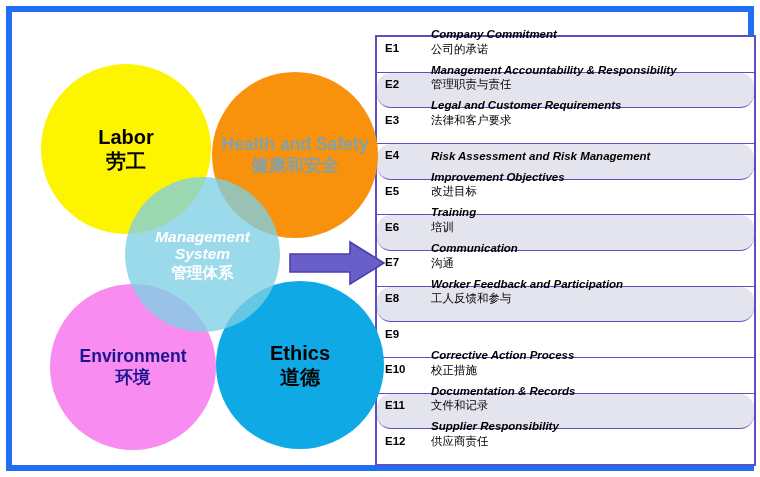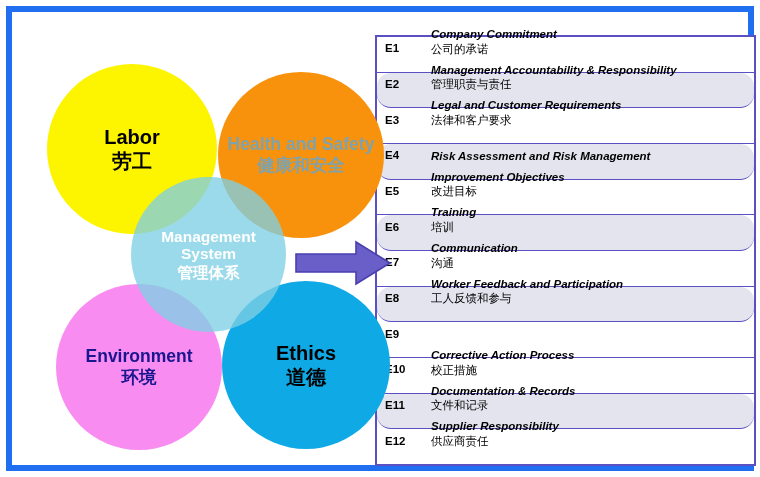--- a/index.html
+++ b/index.html
@@ -29,21 +29,21 @@
     width: 748px;
     height: 465px;
     border: 6px solid #1f6ff0;
     background: #ffffff;
     box-sizing: border-box;
   }
 
   
   #venn {
     position: absolute;
-    left: 20px;
+    left: 14px;
     top: 14px;
     width: 348px;
     height: 437px;
   }
   .circle {
     position: absolute;
     border-radius: 50%;
     display: flex;
     flex-direction: column;
     align-items: center;
@@ -101,21 +101,21 @@
   #circle-ethics .en { color: #000000; font-size: 20px; }
   #circle-ethics .zh { color: #000000; font-size: 20px; margin-top: 1px; }
 
   
   #circle-management {
     left: 99px;  top: 151px;
     width: 155px; height: 155px;
     background: rgba(127, 208, 228, 0.78);
     z-index: 5;
   }
-  #circle-management .en { color: #ffffff; font-size: 15.5px; }
+  #circle-management .en { color: #ffffff; font-size: 15.5px; font-style: italic; }
   #circle-management .zh { color: #ffffff; font-size: 15.5px; margin-top: 1px; }
 
   
   #arrow {
     position: absolute;
     left: 262px;
     top: 213px;
     width: 98px;
     height: 48px;
     z-index: 6;

